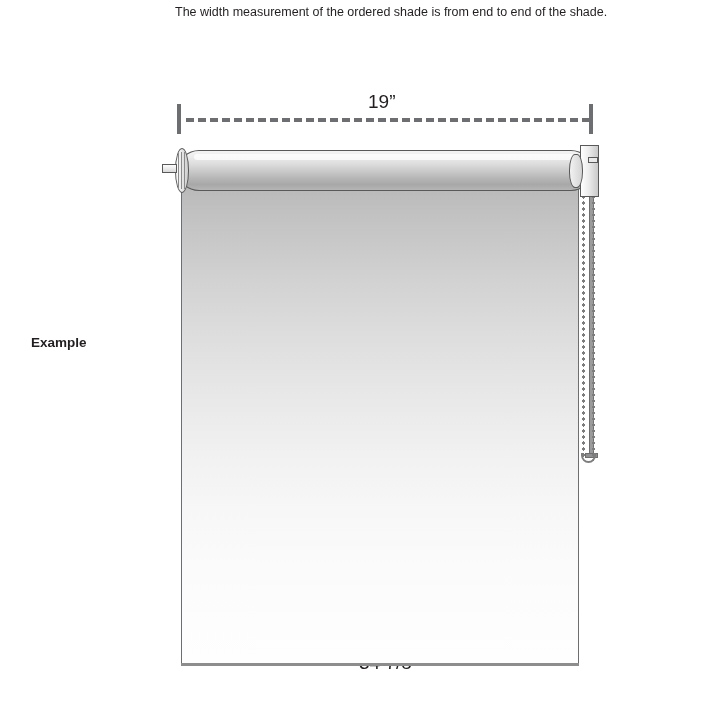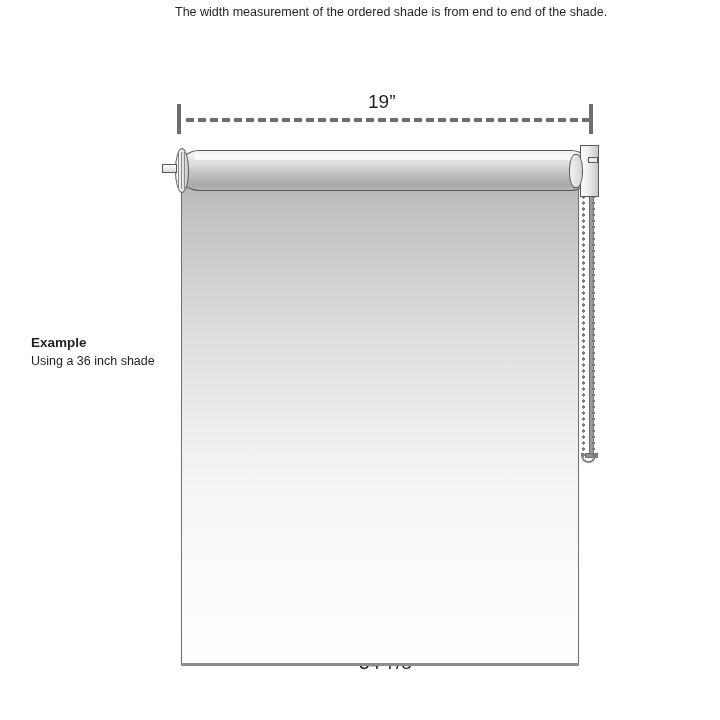--- a/index.html
+++ b/index.html
@@ -291,21 +291,20 @@
 </style>
 </head>
 <body>
 
 <div id="stage">
 
   <div class="note" id="note-1">The width measurement of the ordered shade is from end to end of the shade.</div>
 
   <div id="example-block">
     <div id="example-title">Example</div>
-    <div id="example-sub">Using a 36 inch shade</div>
   </div>
 
   <div class="dim-label" id="dim-top-label">19”</div>
   <div class="dashline" id="dashline-top"></div>
   <div class="tick" id="tick-top-left"></div>
   <div class="tick" id="tick-top-right"></div>
 
   <div class="dashline" id="dashline-bottom"></div>
   <div class="tick" id="tick-bot-left"></div>
   <div class="tick" id="tick-bot-right"></div>

